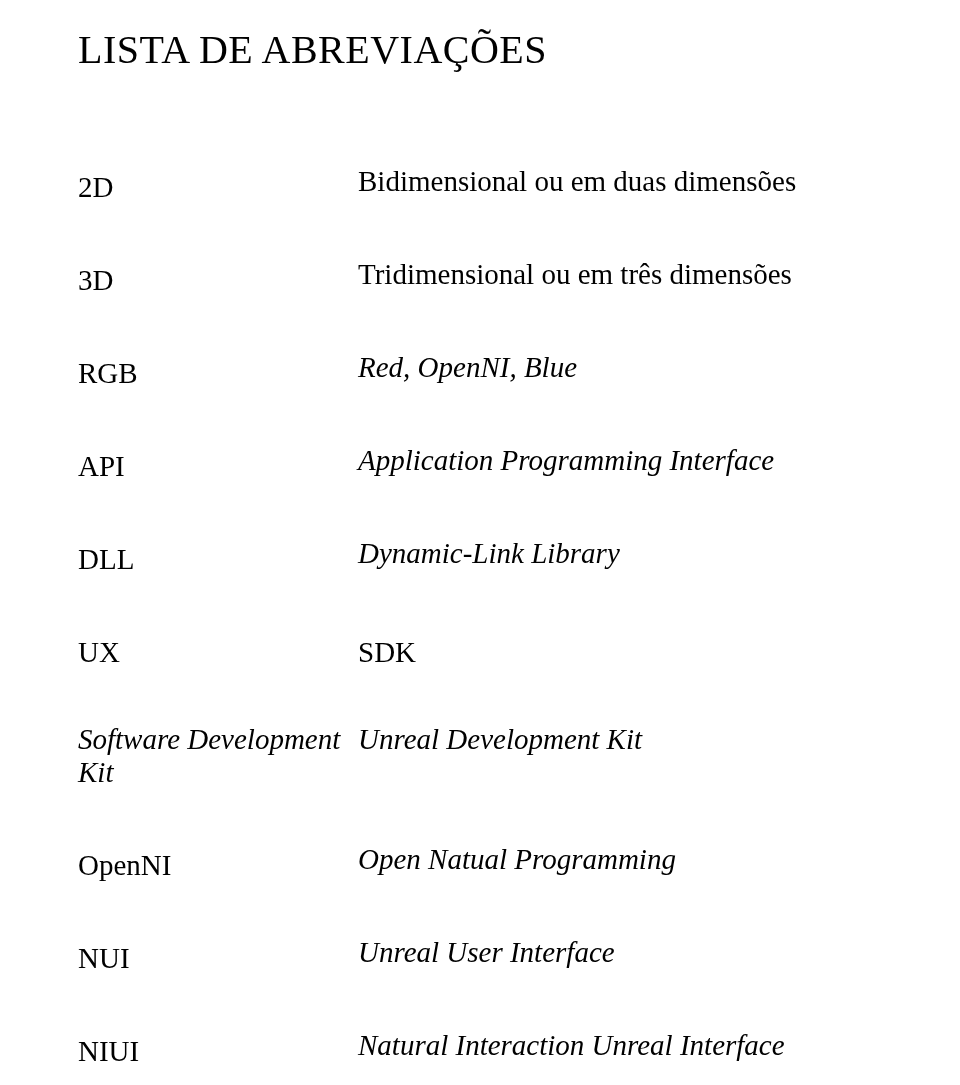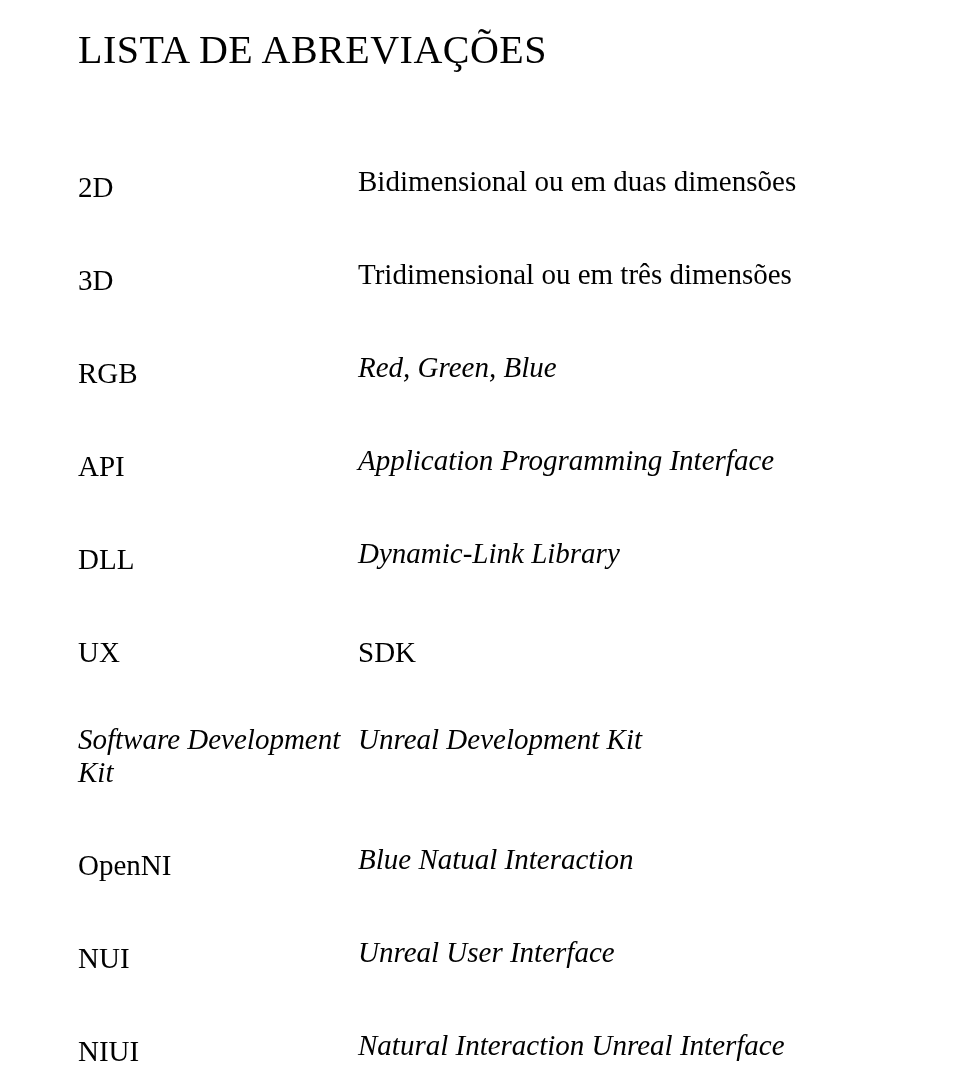--- a/index.html
+++ b/index.html
@@ -44,36 +44,36 @@
 <h1 class="title">LISTA DE ABREVIAÇÕES</h1>
 
 <div class="abbrev-table">
   <div class="abbrev">2D</div>
   <div class="definition no-italic">Bidimensional ou em duas dimensões</div>
 
   <div class="abbrev">3D</div>
   <div class="definition no-italic">Tridimensional ou em três dimensões</div>
 
   <div class="abbrev">RGB</div>
-  <div class="definition">Red, Green, Blue</div>
+  <div class="definition">Red, OpenNI, Blue</div>
 
   <div class="abbrev">API</div>
   <div class="definition">Application Programming Interface</div>
 
   <div class="abbrev">DLL</div>
   <div class="definition">Dynamic-Link Library</div>
 
   <div class="abbrev">UX</div>
 
   <div class="abbrev">SDK</div>
   <div class="definition">Software Development Kit</div>
 
   <div class="definition">Unreal Development Kit</div>
 
   <div class="abbrev">OpenNI</div>
-  <div class="definition">Blue Natual Interaction</div>
+  <div class="definition">Open Natual Programming</div>
 
   <div class="abbrev">NUI</div>
   <div class="definition">Unreal User Interface</div>
 
   <div class="abbrev">NIUI</div>
   <div class="definition">Natural Interaction Unreal Interface</div>
 </div>
 
 </body></html>

